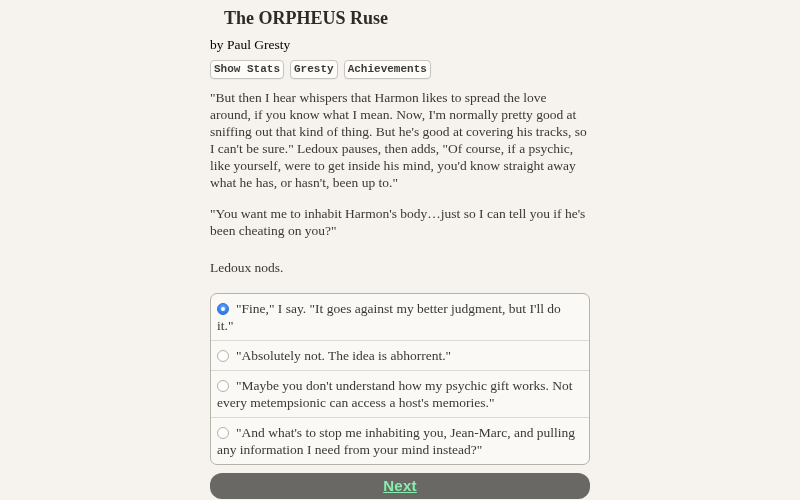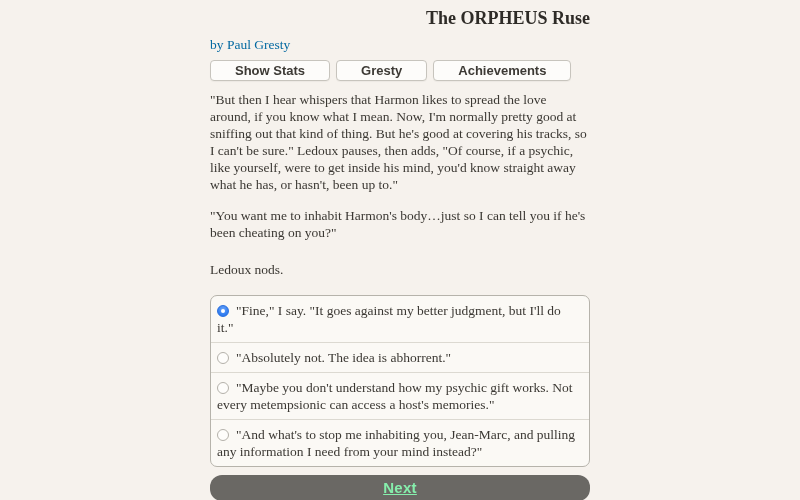--- a/index.html
+++ b/index.html
@@ -10,48 +10,47 @@
     background: #f6f2ed;
     overflow: hidden;
   }
   .content {
     width: 380px;
     margin: 0 auto;
     font-family: "Liberation Serif", serif;
     color: #3b3833;
   }
   h1.title {
-    margin: 7px 0 0 6px;
+    margin: 7px 0 0 14px;
     font-size: 18px;
     line-height: 22px;
     font-weight: 600;
     color: #2e2b27;
     font-family: "Liberation Serif", serif;
-    text-align: right;
   }
   .byline {
     margin-top: 8px;
     font-size: 13.5px;
     line-height: 16px;
-    color: #0369a1;
+    color: #000000;
   }
   .toolbar {
     margin-top: 7px;
     display: flex;
     gap: 6px;
   }
   .tb-btn {
-    font-family: Liberation Sans, sans-serif;
-    font-size: 13px;
+    font-family: Liberation Mono, monospace;
+    font-size: 11px;
     font-weight: bold;
     color: #3d3a35;
     background: #fdfcfa;
     border: 1px solid #c7c4bd;
     border-radius: 4px;
-    padding: 3px 24px;
+    padding: 3px 3px;
     line-height: 1;
     cursor: pointer;
     box-shadow: 0 1px 1px rgba(0,0,0,0.04);
   }
   .story {
     margin-top: 10px;
   }
   .story p {
     margin: 0 0 14px 0;
     font-size: 13.5px;

